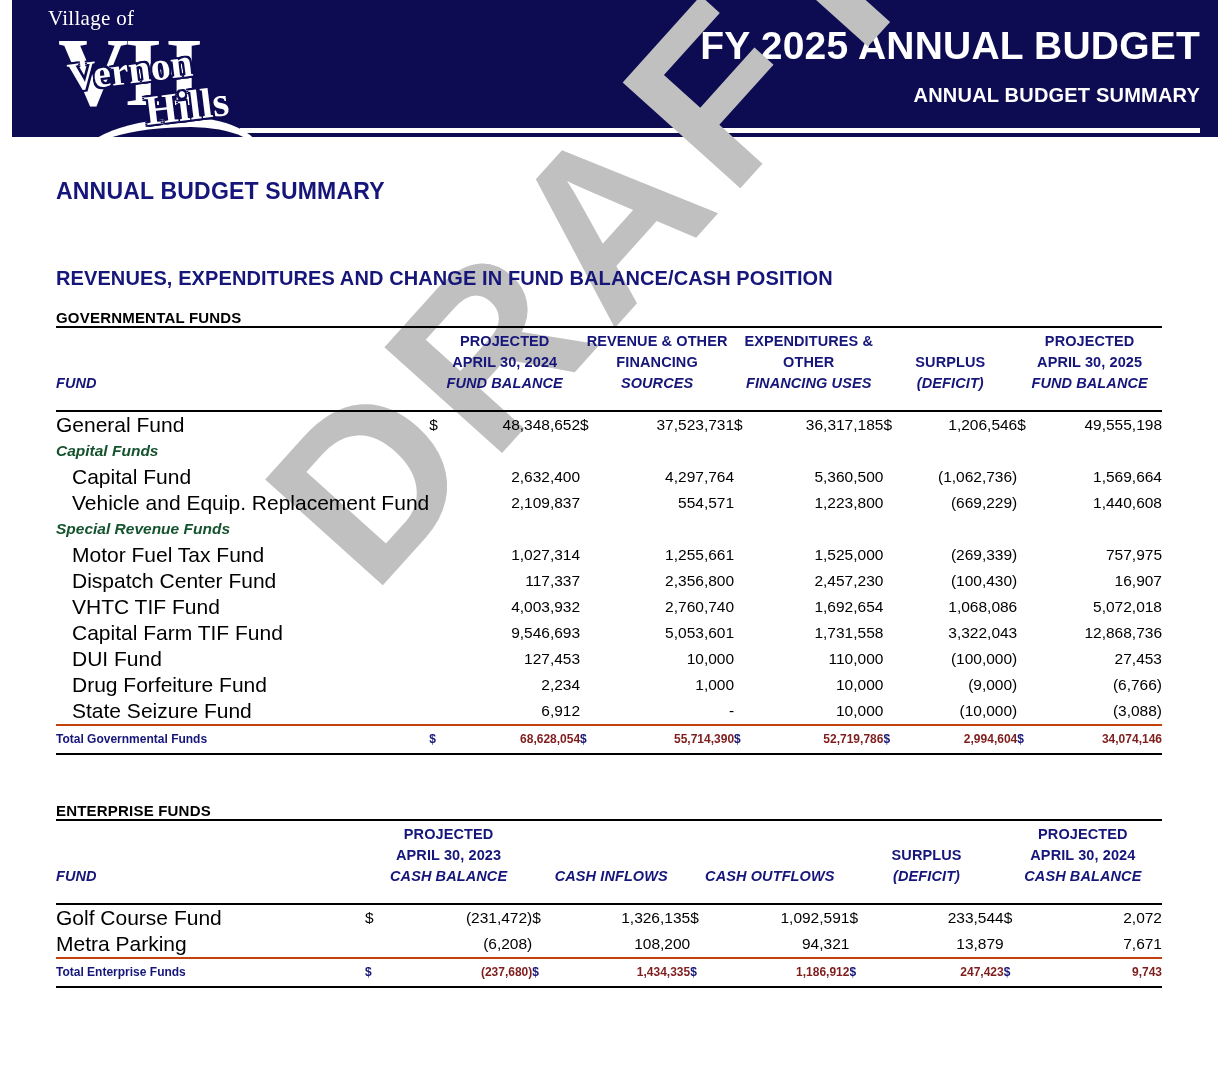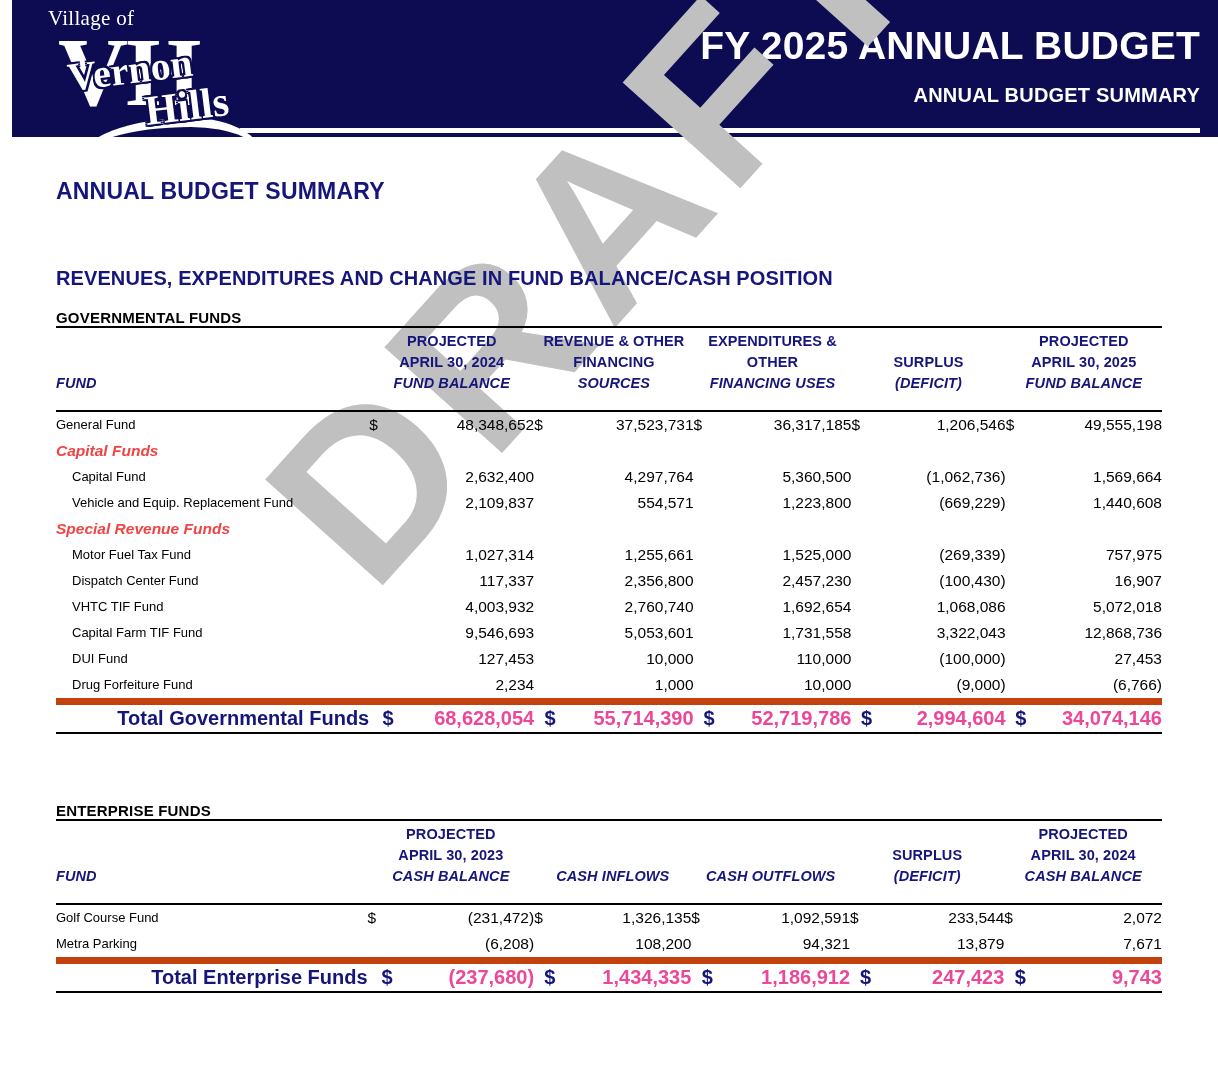--- a/index.html
+++ b/index.html
@@ -113,46 +113,45 @@
   .hcell{
     font-size:14.5px;font-weight:700;color:#15157a;
     text-align:center;letter-spacing:.1px;line-height:21px;
     white-space:nowrap;
   }
   .hcell.fund{text-align:left;}
   .hrow-last td{padding-bottom:16px;font-style:italic;}
   .head-under td{border-bottom:2px solid #000000;}
 
   .r-name{
-    font-size:13px;color:#000000;text-align:left;
+    font-size:21px;color:#000000;text-align:left;
     line-height:26px;white-space:nowrap;
   }
   .r-name.indent{padding-left:16px;}
   .r-group{
-    font-size:15.5px;color:#ef4444;font-weight:700;font-style:italic;
+    font-size:15.5px;color:#14532d;font-weight:700;font-style:italic;
     text-align:left;line-height:26px;white-space:nowrap;
   }
   .r-cur{
     font-size:15.5px;color:#000000;text-align:left;
     width:22px;line-height:26px;
   }
   .r-val{
     font-size:15.5px;color:#000000;text-align:right;
     line-height:26px;white-space:nowrap;padding-right:2px;
   }
 
   .total td{
-    font-size:20px;font-weight:700;color:#15157a;
-    border-top:7px solid #c2410c;border-bottom:2px solid #000000;
+    font-size:12px;font-weight:700;color:#15157a;
+    border-top:2px solid #c2410c;border-bottom:2px solid #000000;
     line-height:27px;
-    text-align:right;
   }
   .total .r-name{color:#15157a;font-weight:700;}
   .total .r-cur{color:#15157a;font-weight:700;}
-  .total .r-val{color:#ec4899;font-weight:700;}
+  .total .r-val{color:#7f1d1d;font-weight:700;}
 
   
   col.c-name{width:322px;}
   col.c-cur{width:26px;}
   col.c-val{width:146px;}
   col.c-cur-n{width:18px;}
   col.c-val-n{width:140px;}
 </style>
 </head>
 <body>
@@ -342,20 +341,33 @@
           <td class="r-val">2,234</td>
           <td class="r-cur"></td>
           <td class="r-val">1,000</td>
           <td class="r-cur"></td>
           <td class="r-val">10,000</td>
           <td class="r-cur"></td>
           <td class="r-val">(9,000)</td>
           <td class="r-cur"></td>
           <td class="r-val">(6,766)</td>
         </tr>
+        <tr>
+          <td class="r-name indent">State Seizure Fund</td>
+          <td class="r-cur"></td>
+          <td class="r-val">6,912</td>
+          <td class="r-cur"></td>
+          <td class="r-val">-</td>
+          <td class="r-cur"></td>
+          <td class="r-val">10,000</td>
+          <td class="r-cur"></td>
+          <td class="r-val">(10,000)</td>
+          <td class="r-cur"></td>
+          <td class="r-val">(3,088)</td>
+        </tr>
       </tbody>
     <tbody id="gov-total">
         <tr class="total">
           <td class="r-name">Total Governmental Funds</td>
           <td class="r-cur">$</td>
           <td class="r-val">68,628,054</td>
           <td class="r-cur">$</td>
           <td class="r-val">55,714,390</td>
           <td class="r-cur">$</td>
           <td class="r-val">52,719,786</td>

